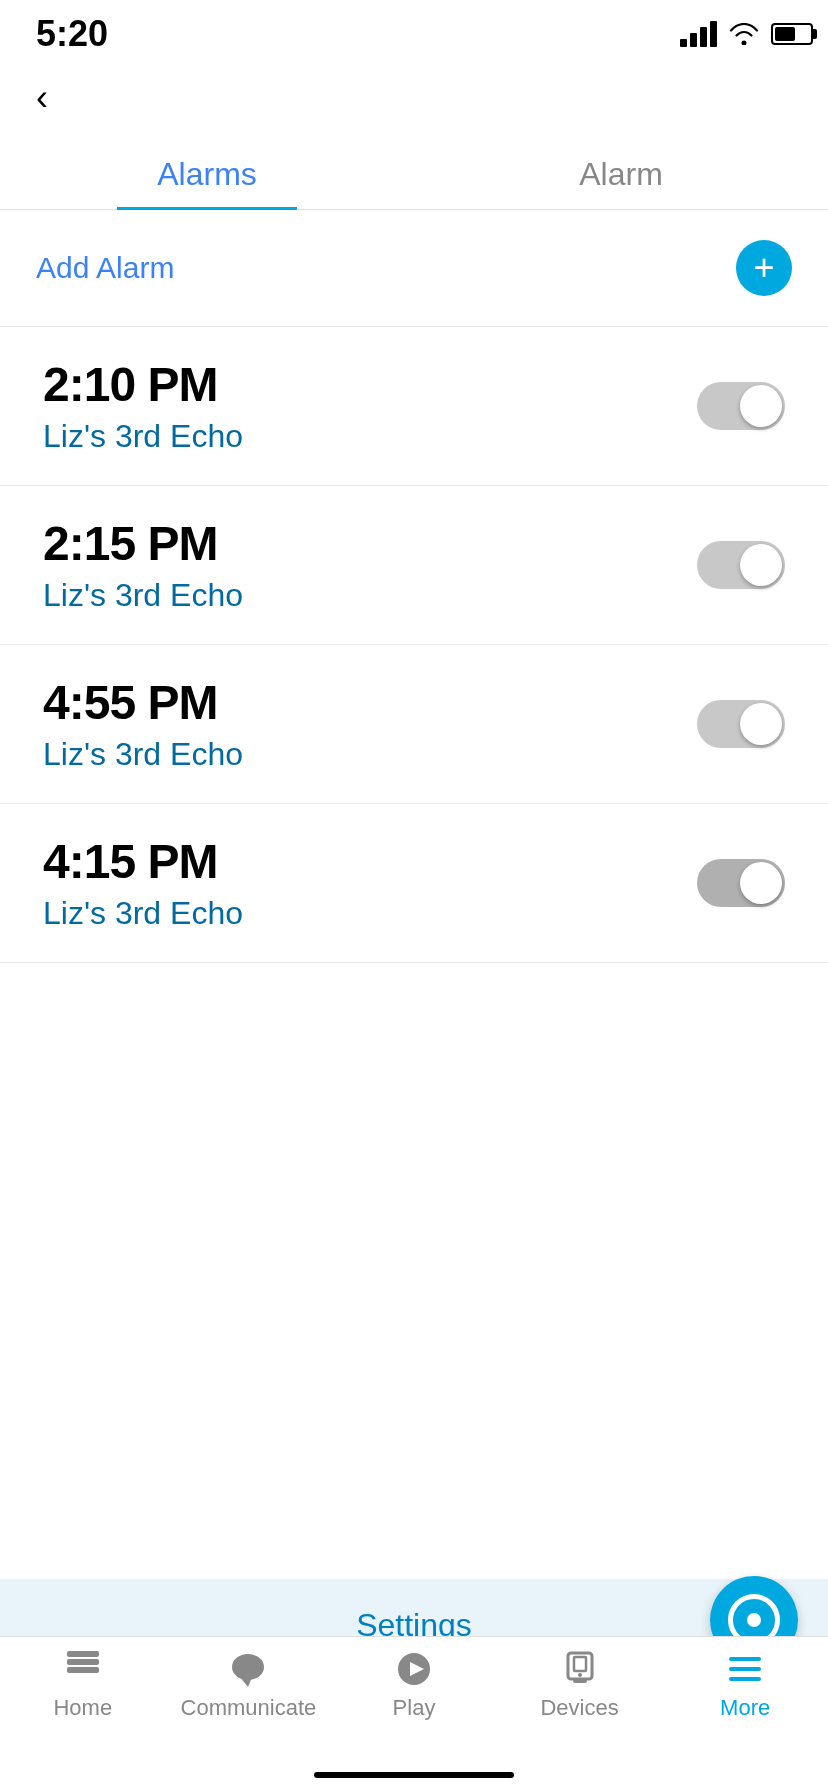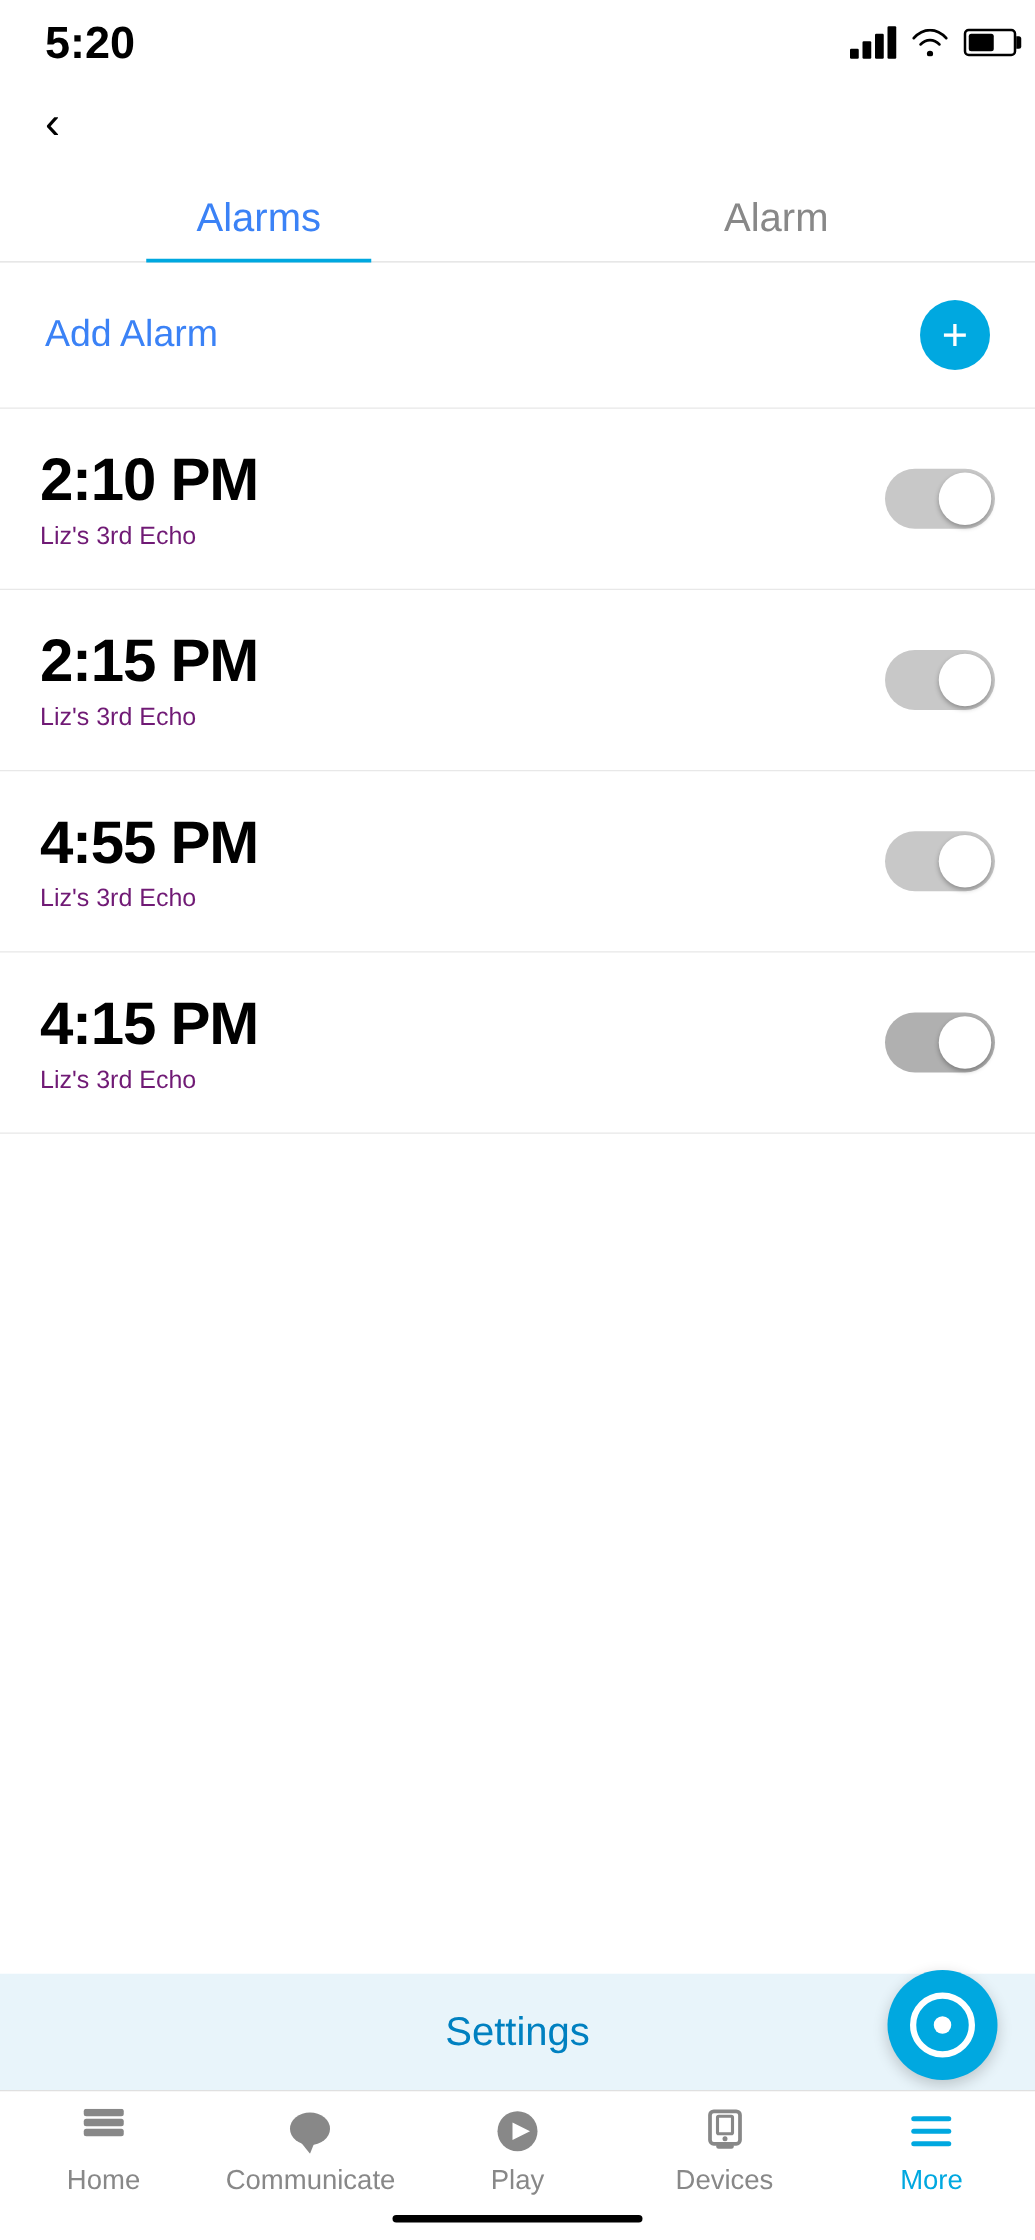--- a/index.html
+++ b/index.html
@@ -140,37 +140,37 @@
       font-size: 36px;
       font-weight: 300;
       line-height: 1;
     }
 
     
     .alarm-item {
       display: flex;
       justify-content: space-between;
       align-items: center;
-      padding: 30px 32px;
+      padding: 30px 43px;
       border-bottom: 1px solid #e8e8e8;
     }
     .alarm-info {
       display: flex;
       flex-direction: column;
       gap: 6px;
     }
     .alarm-time {
       font-size: 48px;
       font-weight: 800;
       color: #000;
       letter-spacing: -1px;
     }
     .alarm-device {
-      font-size: 20px;
-      color: #701a75;
+      font-size: 32px;
+      color: #0369a1;
     }
 
     
     .toggle-switch {
       width: 88px;
       height: 48px;
       background: #c8c8c8;
       border-radius: 24px;
       position: relative;
       cursor: pointer;
@@ -235,21 +235,21 @@
       left: 50%;
       transform: translate(-50%, -50%);
     }
 
     
     .bottom-nav {
       position: absolute;
       bottom: 0;
       left: 0;
       right: 0;
-      height: 120px;
+      height: 156px;
       background: #fff;
       border-top: 1px solid #e0e0e0;
       display: flex;
       align-items: flex-start;
       padding-top: 12px;
     }
     .nav-item {
       flex: 1;
       display: flex;
       flex-direction: column;

